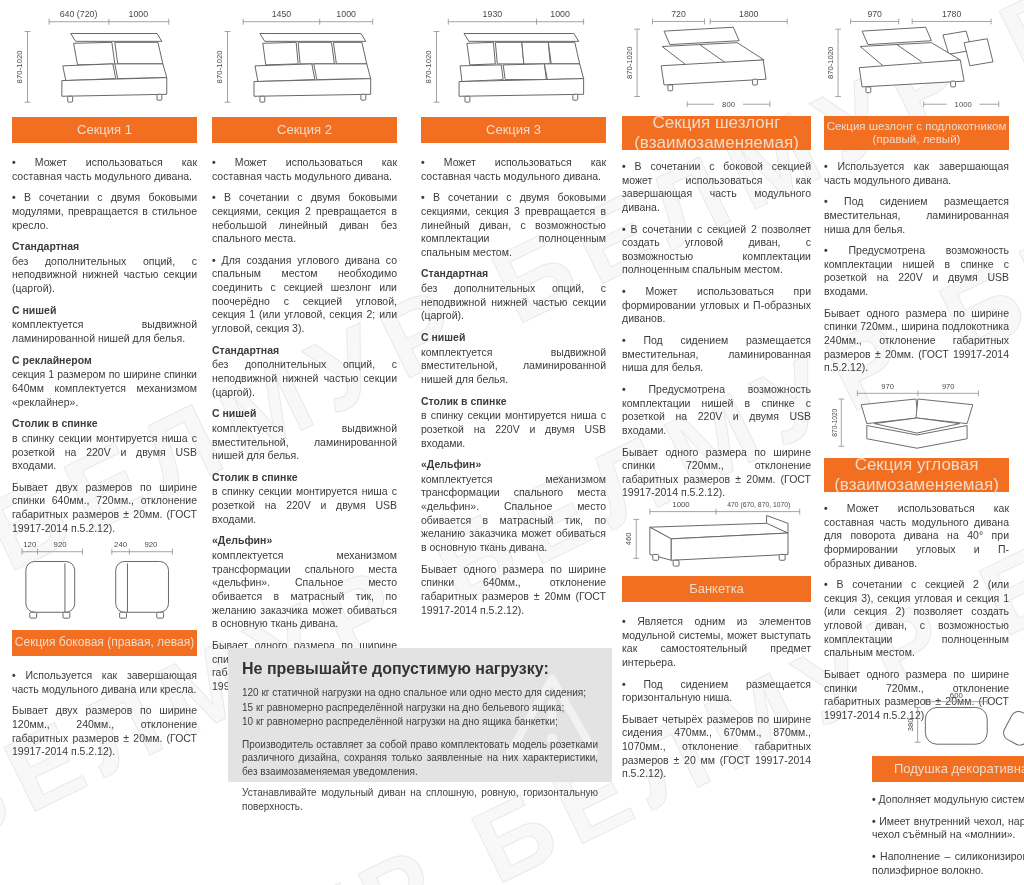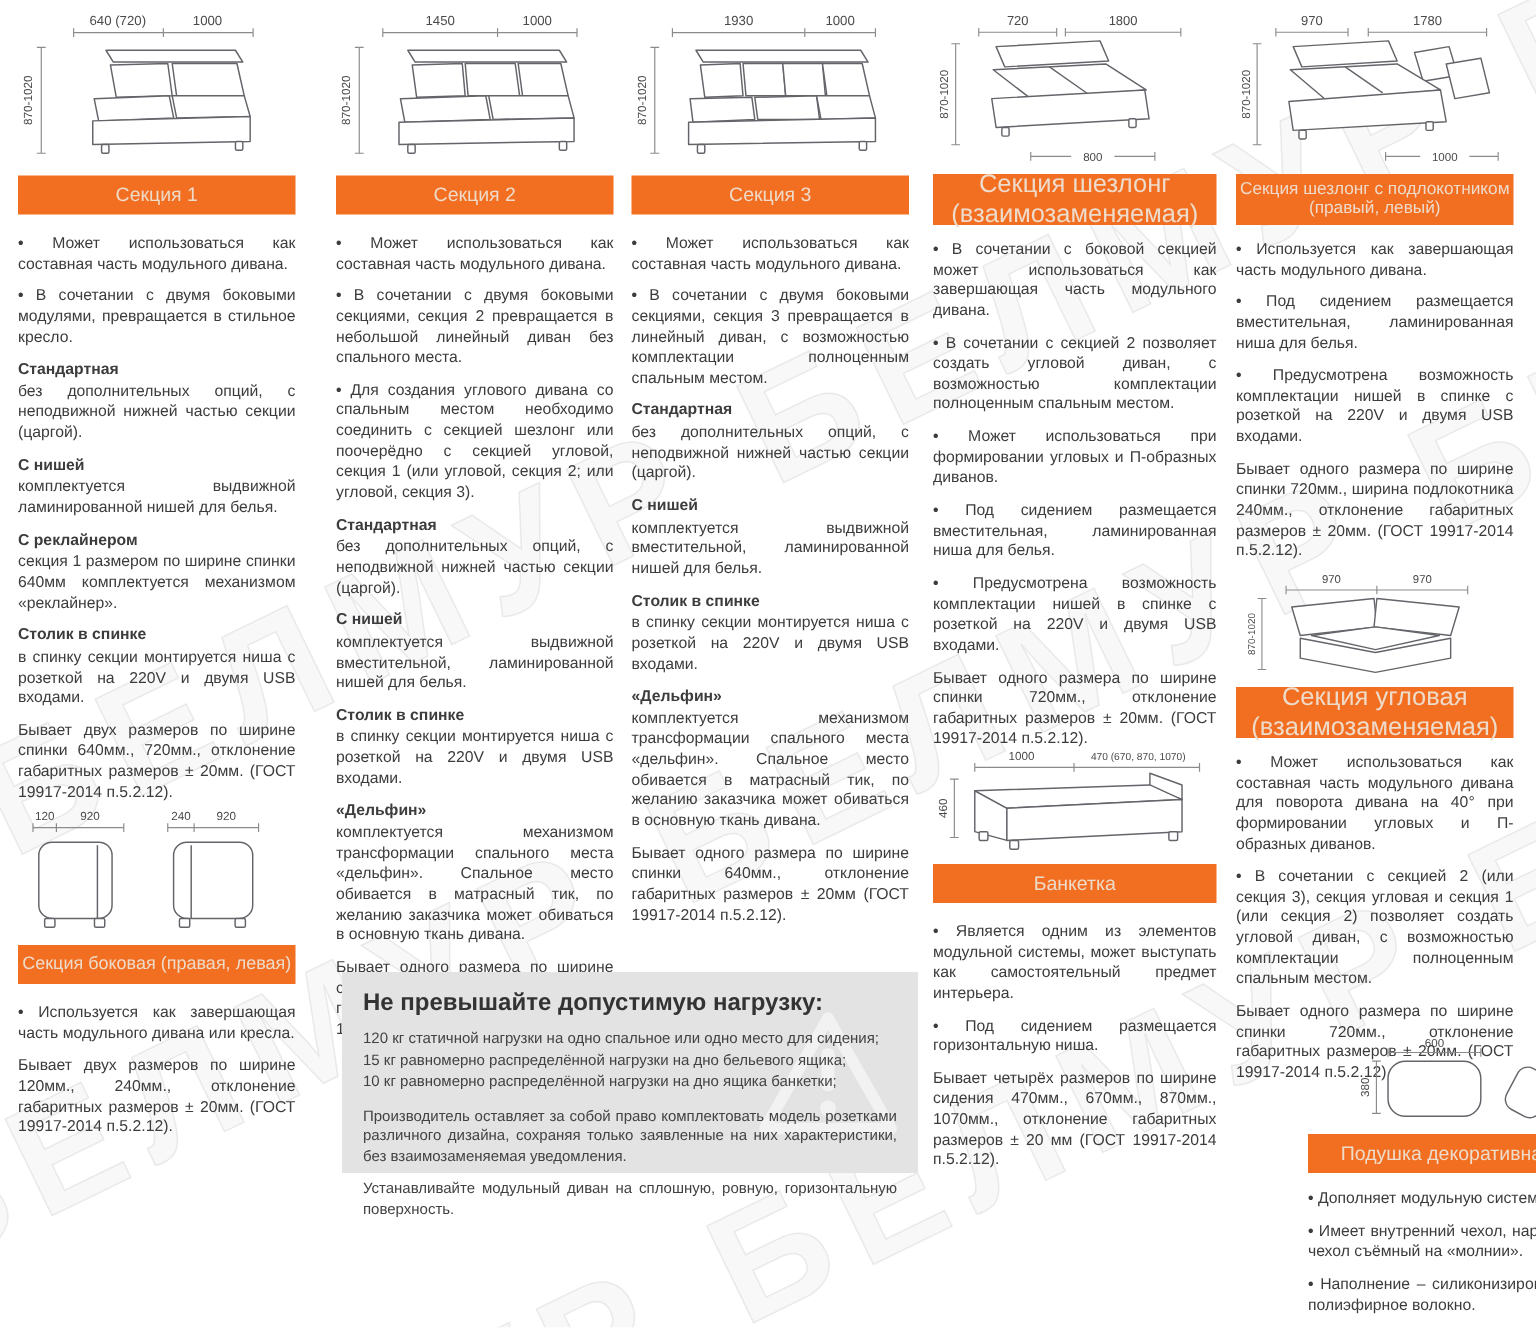--- a/index.html
+++ b/index.html
@@ -86,21 +86,21 @@
         <div class="tx">секция 1 размером по ширине спинки 640мм комплектуется механизмом «реклайнер».</div>
       </div>
       <div class="titled">
         <div class="th">Столик в спинке</div>
         <div class="tx">в спинку секции монтируется ниша с розеткой на 220V и двумя USB входами.</div>
       </div>
       <p class="note">Бывает двух размеров по ширине спинки 640мм., 720мм., отклонение габаритных размеров ± 20мм. (ГОСТ 19917-2014 п.5.2.12).</p>
     </div>
   </div>
 
-  <div class="col" style="left:224px">
+  <div class="col" style="left:212px">
     <div class="drawing" style="height:102px;margin-bottom:7px">
       <svg width="185" height="102" viewBox="0 0 185 104">
         <path class="dl" d="M30,14 H162 M30,11 V17 M108,11 V17 M162,11 V17 M14,24 V96 M11,24 H17 M11,96 H17"></path>
         <text class="dim" x="69" y="9">1450</text>
         <text class="dim" x="135" y="9">1000</text>
         <text class="dim dims" transform="rotate(-90 8 60)" x="8" y="60">870-1020</text>
         <g class="sk">
           <polygon points="47,26 150,26 155,34 52,34"></polygon>
           <polygon points="50,36 84,35 86,57 53,58"></polygon>
           <polygon points="86,35 120,35 123,57 88,57"></polygon>

